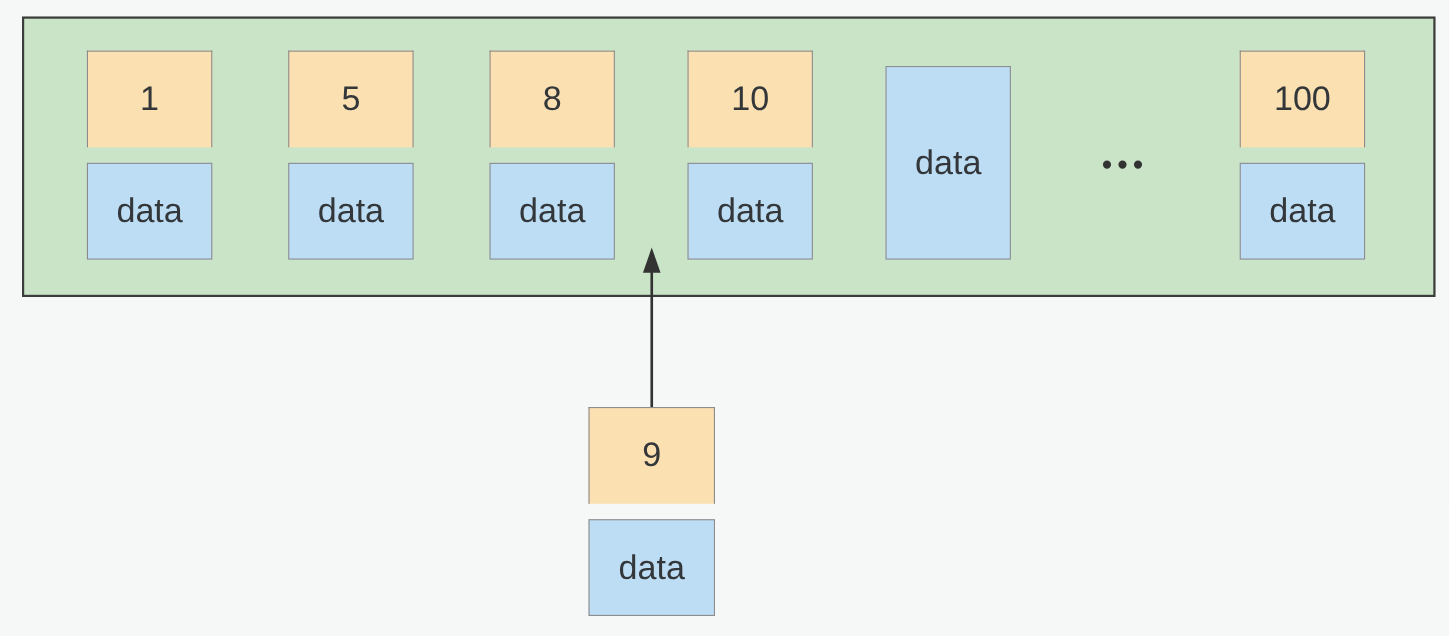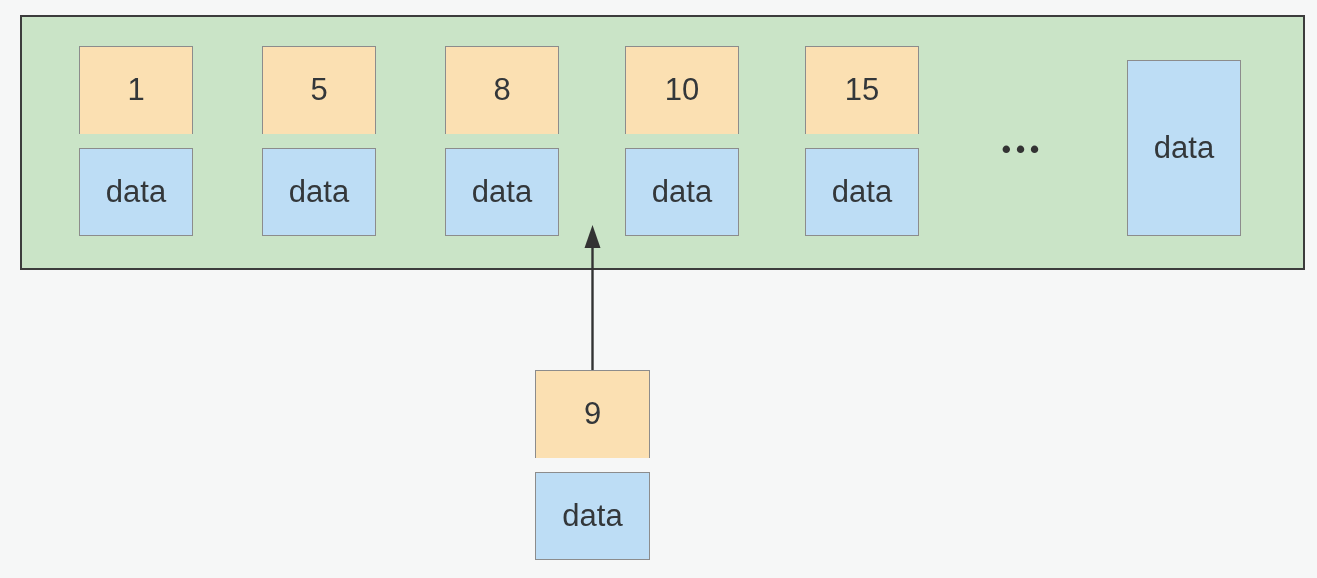--- a/index.html
+++ b/index.html
@@ -97,24 +97,24 @@
       </div>
       <div class="cell" style="left: 445px; top: 46px;">
         <div class="key">8</div>
         <div class="val">data</div>
       </div>
       <div class="cell" style="left: 625px; top: 46px;">
         <div class="key">10</div>
         <div class="val">data</div>
       </div>
       <div class="cell" style="left: 805px; top: 46px;">
-        <div class="key">15</div>
         <div class="val">data</div>
       </div>
       <div class="cell" style="left: 1127px; top: 46px;">
+        <div class="key">100</div>
         <div class="val">data</div>
       </div>
     </div>
 
   <div class="ellipsis">•••</div>
 
   <svg class="arrow-layer" viewBox="0 0 1317 578" xmlns="http://www.w3.org/2000/svg">
     <line x1="592.5" y1="370" x2="592.5" y2="244" stroke="#333333" stroke-width="2.4"></line>
     <polygon points="592.5,225 584.5,248 600.5,248" fill="#333333"></polygon>
   </svg>

